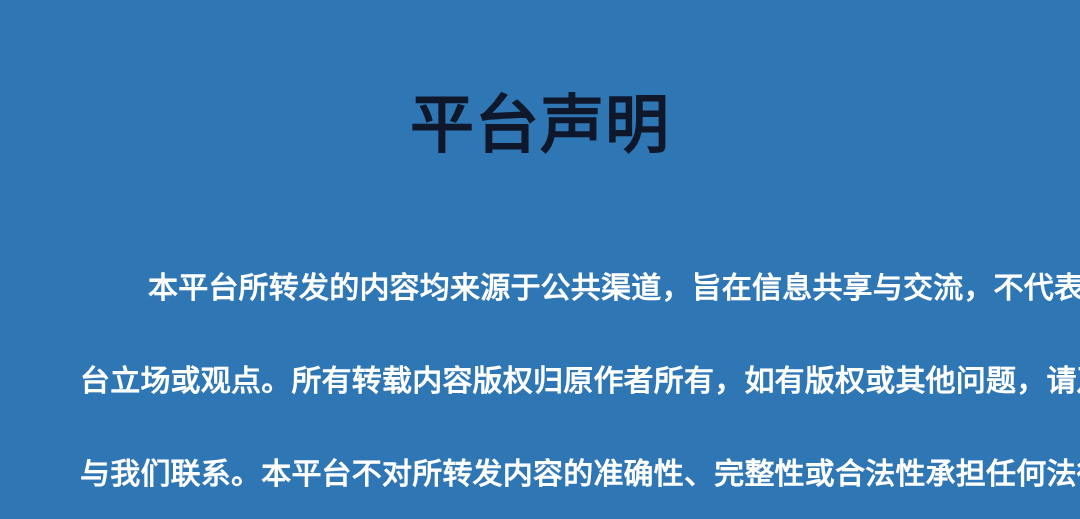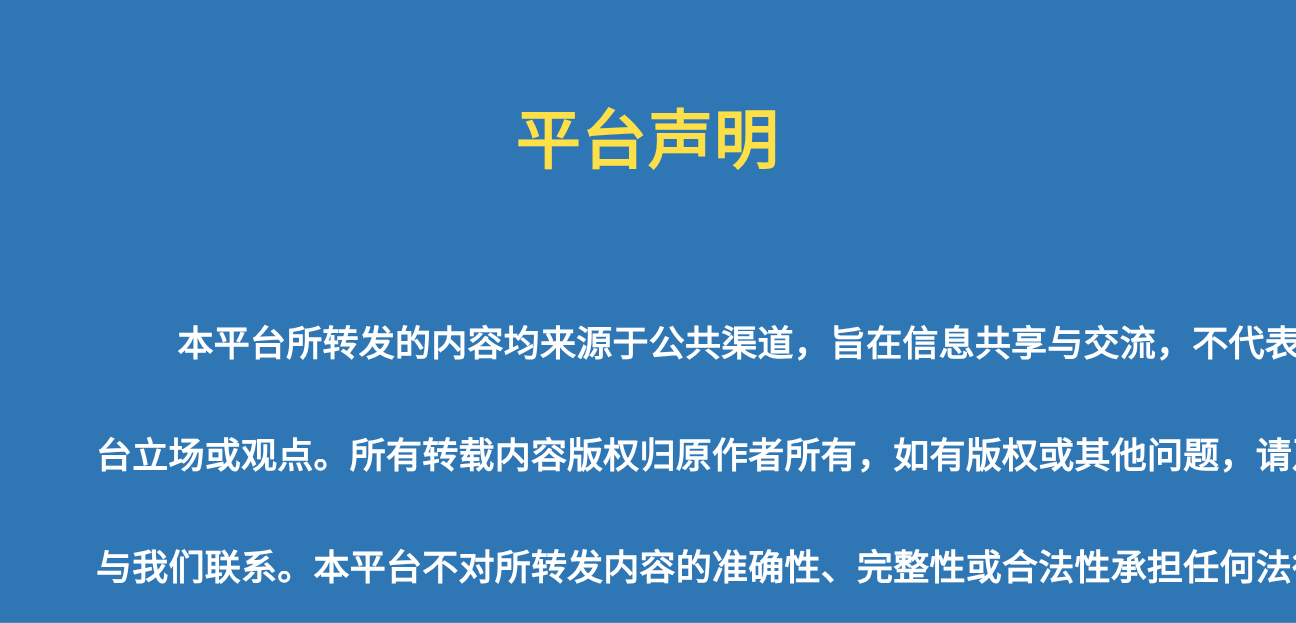--- a/index.html
+++ b/index.html
@@ -24,25 +24,25 @@
     color: #ffffff;
     overflow: hidden;
   }
 
   #statement-title {
     position: absolute;
     top: 44px;
     left: 0;
     width: 1080px;
     text-align: center;
-    font-size: 54px;
+    font-size: 64px;
     line-height: 76px;
     font-weight: 700;
     letter-spacing: 1px;
-    color: #fde047;
+    color: #0f172a;
     white-space: nowrap;
   }
 
   #statement-body {
     position: absolute;
     top: 226px;
     left: 80px;
     width: 920px;
   }
 

